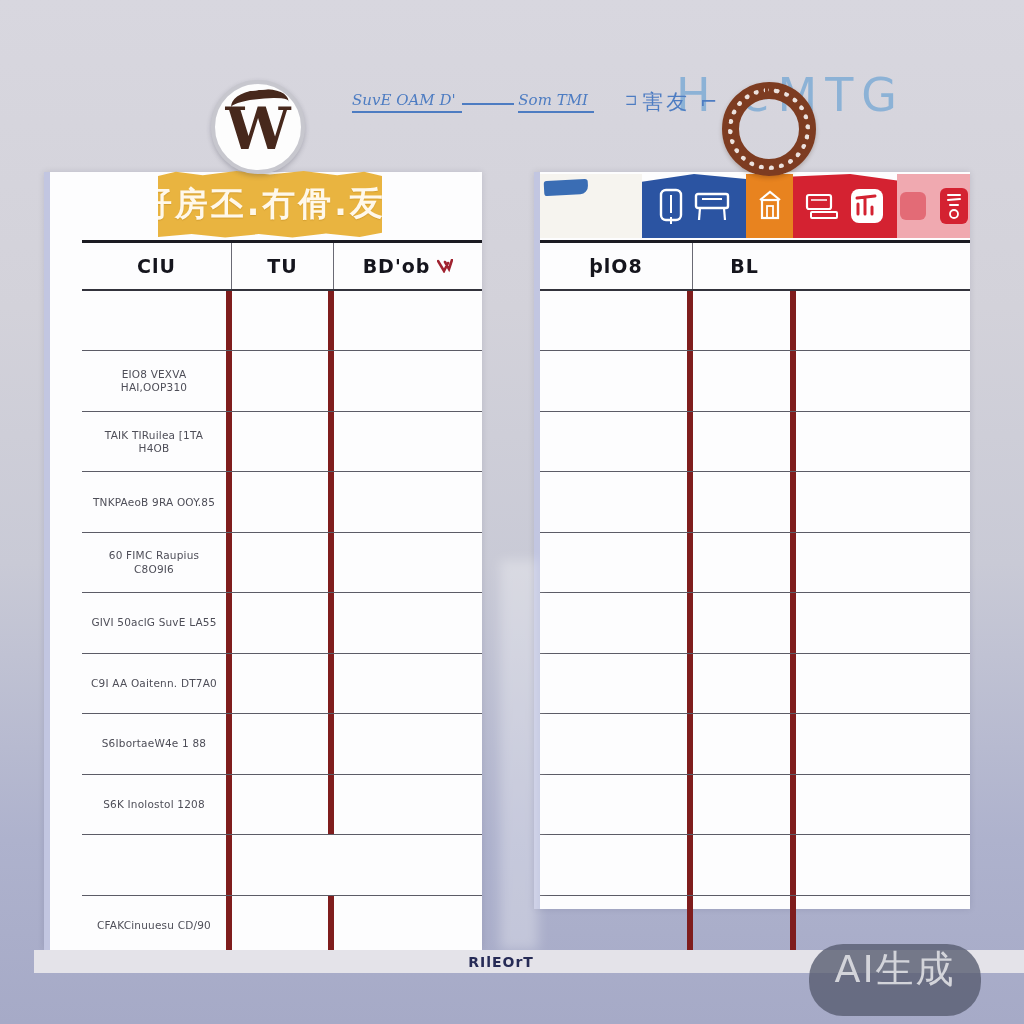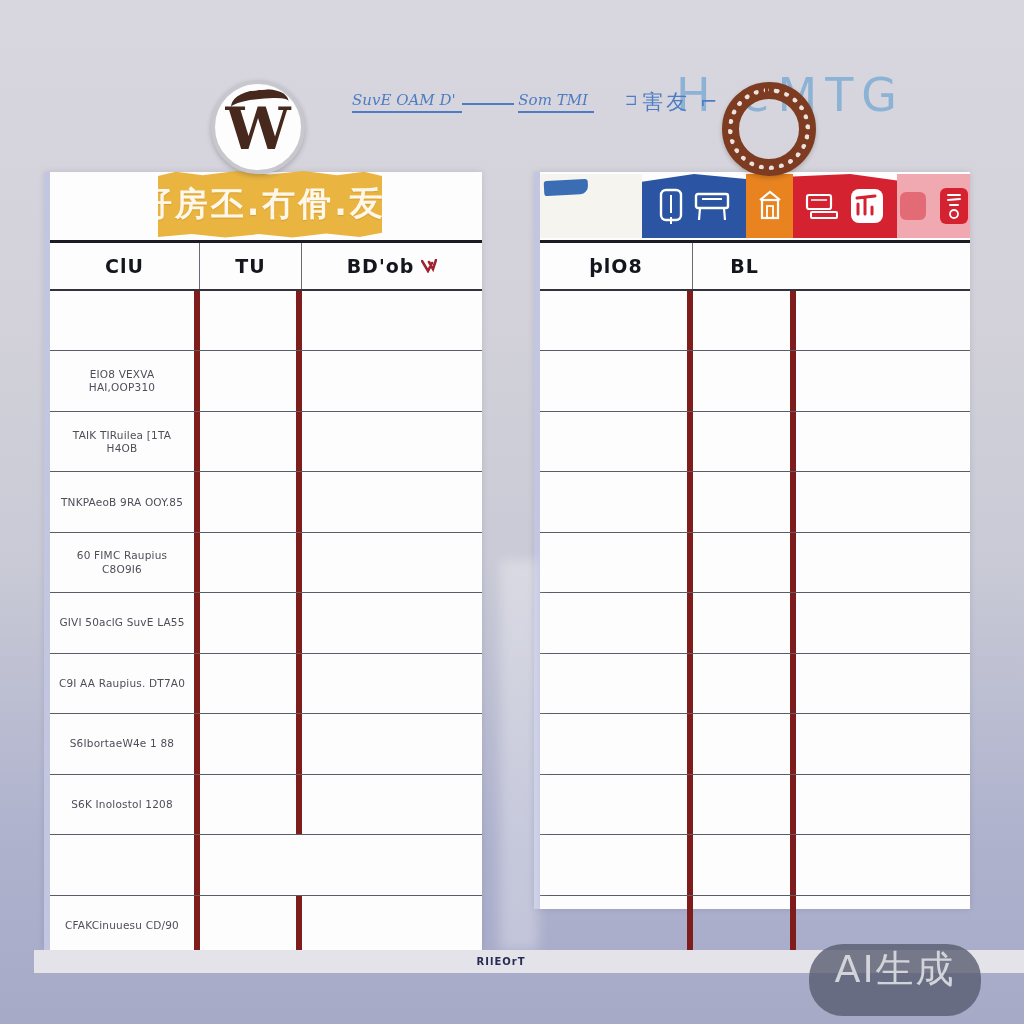--- a/index.html
+++ b/index.html
@@ -42,21 +42,21 @@
   #yellow-banner{position:absolute;left:108px;top:-3px;width:224px;height:70px;
     display:flex;align-items:center;justify-content:center;z-index:4;
     clip-path:polygon(0% 10%,8% 4%,20% 9%,35% 3%,50% 8%,65% 3%,80% 9%,92% 4%,100% 10%,100% 91%,90% 97%,75% 92%,60% 98%,45% 93%,30% 98%,15% 93%,0% 97%);}
   #yellow-banner .txt{color:#fff8ea;font-size:33px;font-weight:bold;letter-spacing:3px;white-space:nowrap;
     text-shadow:0 1px 1px rgba(150,100,0,.25);}
 
   .hdr-row{display:grid;height:46px;border-top:3px solid #1b1b22;border-bottom:2px solid #33333c;
     align-items:center;}
   .hdr-cell{height:100%;display:flex;align-items:center;justify-content:center;
     font-size:19px;font-weight:600;color:#15151d;letter-spacing:1px;}
-  .cols-left{grid-template-columns:150px 102px 1fr;}
+  .cols-left{grid-template-columns:150px 102px 1fr;margin-left:32px;}
   .cols-right{grid-template-columns:153px 103px 1fr;}
   .hdr-cell:not(:last-child){border-right:1.5px solid #6a6a74;}
   .v-arrow{margin-left:7px;display:inline-block;}
 
   .tbody{display:flex;flex-direction:column;height:664px;}
   .trow{flex:1;display:grid;border-bottom:1px solid #5c5c66;}
   .trow:last-child{border-bottom:none;}
   .tcell{display:flex;align-items:center;justify-content:center;text-align:center;
     font-size:10.5px;color:#4e4e58;letter-spacing:.2px;padding:2px 6px;line-height:1.25;}
   .tcell:not(:last-child){border-right:6px solid #7f1d1d;}
@@ -69,21 +69,21 @@
     background:#3a6db4;border-radius:3px 3px 8px 3px;transform:rotate(-3deg);}
   #panel-blue{width:104px;background:#2b54a2;clip-path:polygon(0 12%,50% 0,100% 8%,100% 100%,0 100%);}
   #panel-orange{width:47px;background:#e8831f;}
   #panel-red{width:104px;background:#d42231;clip-path:polygon(0 4%,55% 0,100% 10%,100% 100%,0 100%);}
   #panel-pink{flex:1;background:#f0a9b0;}
   .ghost{opacity:.45;}
 
   
   #footer-strip{left:34px;top:950px;width:990px;height:23px;background:#e4e3e9;
     display:flex;align-items:center;justify-content:center;z-index:2;}
-  #footer-strip .rpt{font-size:10px;font-weight:bold;color:#262b56;letter-spacing:1px;
+  #footer-strip .rpt{font-size:14px;font-weight:bold;color:#262b56;letter-spacing:1px;
     transform:translateX(-28px);}
   #mid-glow{left:500px;top:560px;width:38px;height:390px;background:rgba(255,255,255,.3);
     filter:blur(6px);}
   #watermark{left:809px;top:944px;width:172px;height:72px;border-radius:34px;
     background:rgba(88,93,112,.8);display:flex;justify-content:center;z-index:9;}
   #watermark .wm{font-size:38px;color:#d3d4da;letter-spacing:2px;}
 </style>
 </head>
 <body>
 
@@ -151,21 +151,21 @@
           <div class="tcell">60 FIMC Raupius C8O9I6</div>
           <div class="tcell"></div>
           <div class="tcell"></div>
         </div>
       <div class="trow cols-left">
           <div class="tcell">GIVI 50aclG SuvE LA55</div>
           <div class="tcell"></div>
           <div class="tcell"></div>
         </div>
       <div class="trow cols-left">
-          <div class="tcell">C9I AA Raupius. DT7A0</div>
+          <div class="tcell">C9I AA Oaitenn. DT7A0</div>
           <div class="tcell"></div>
           <div class="tcell"></div>
         </div>
       <div class="trow cols-left">
           <div class="tcell">S6IbortaeW4e 1 88</div>
           <div class="tcell"></div>
           <div class="tcell"></div>
         </div>
       <div class="trow cols-left">
           <div class="tcell">S6K Inolostol 1208</div>

